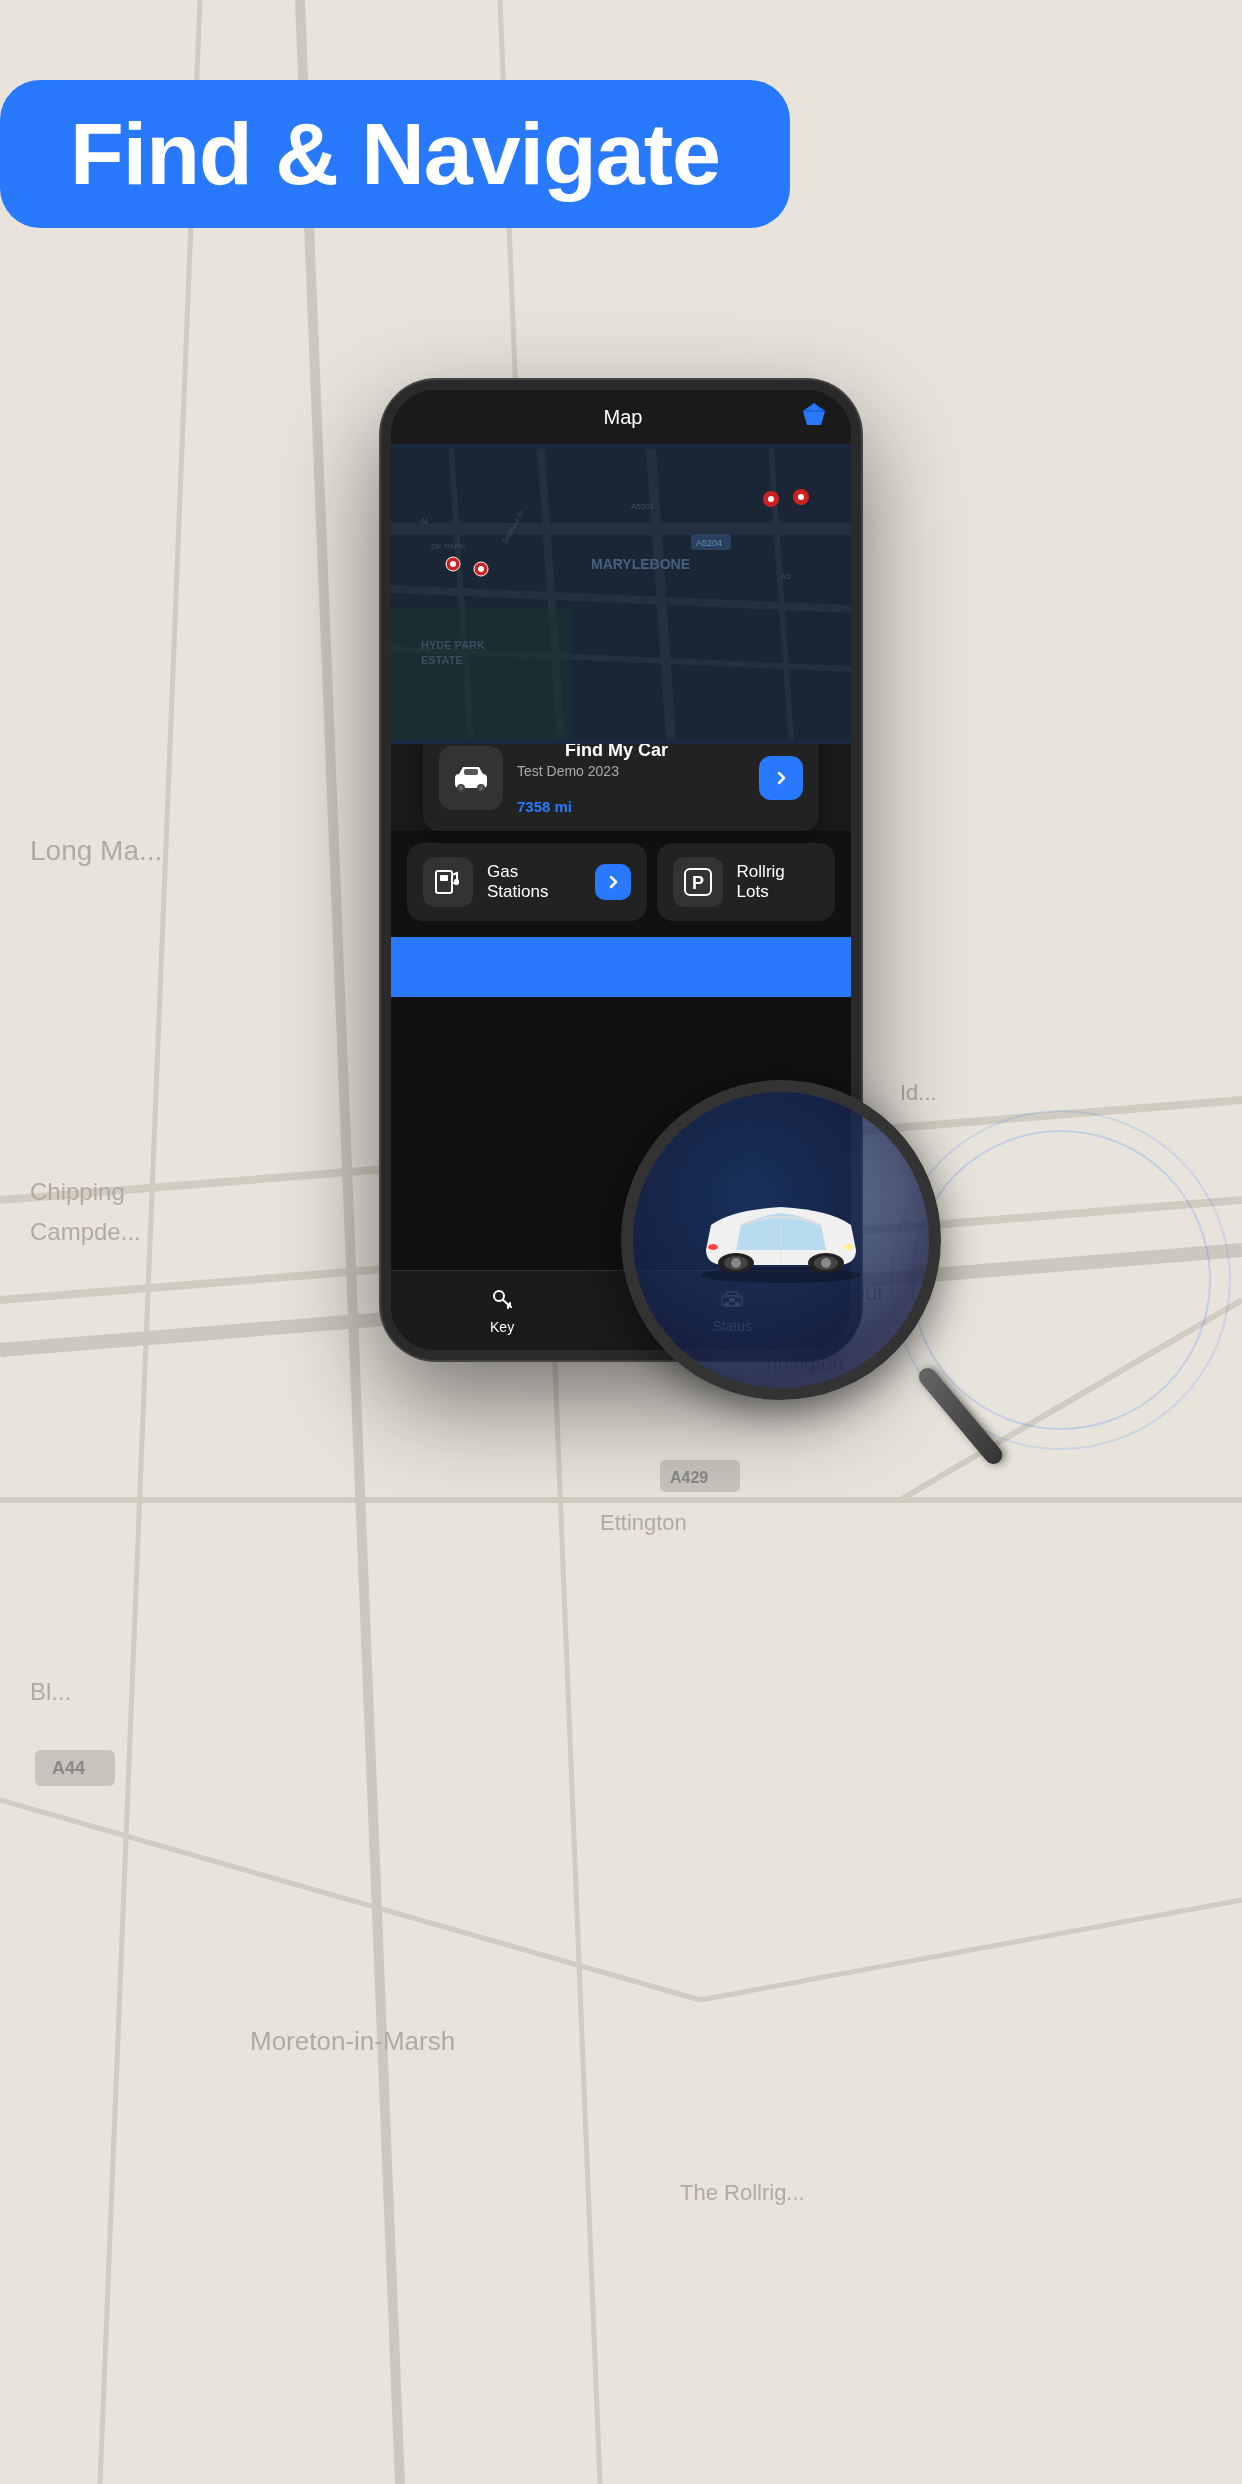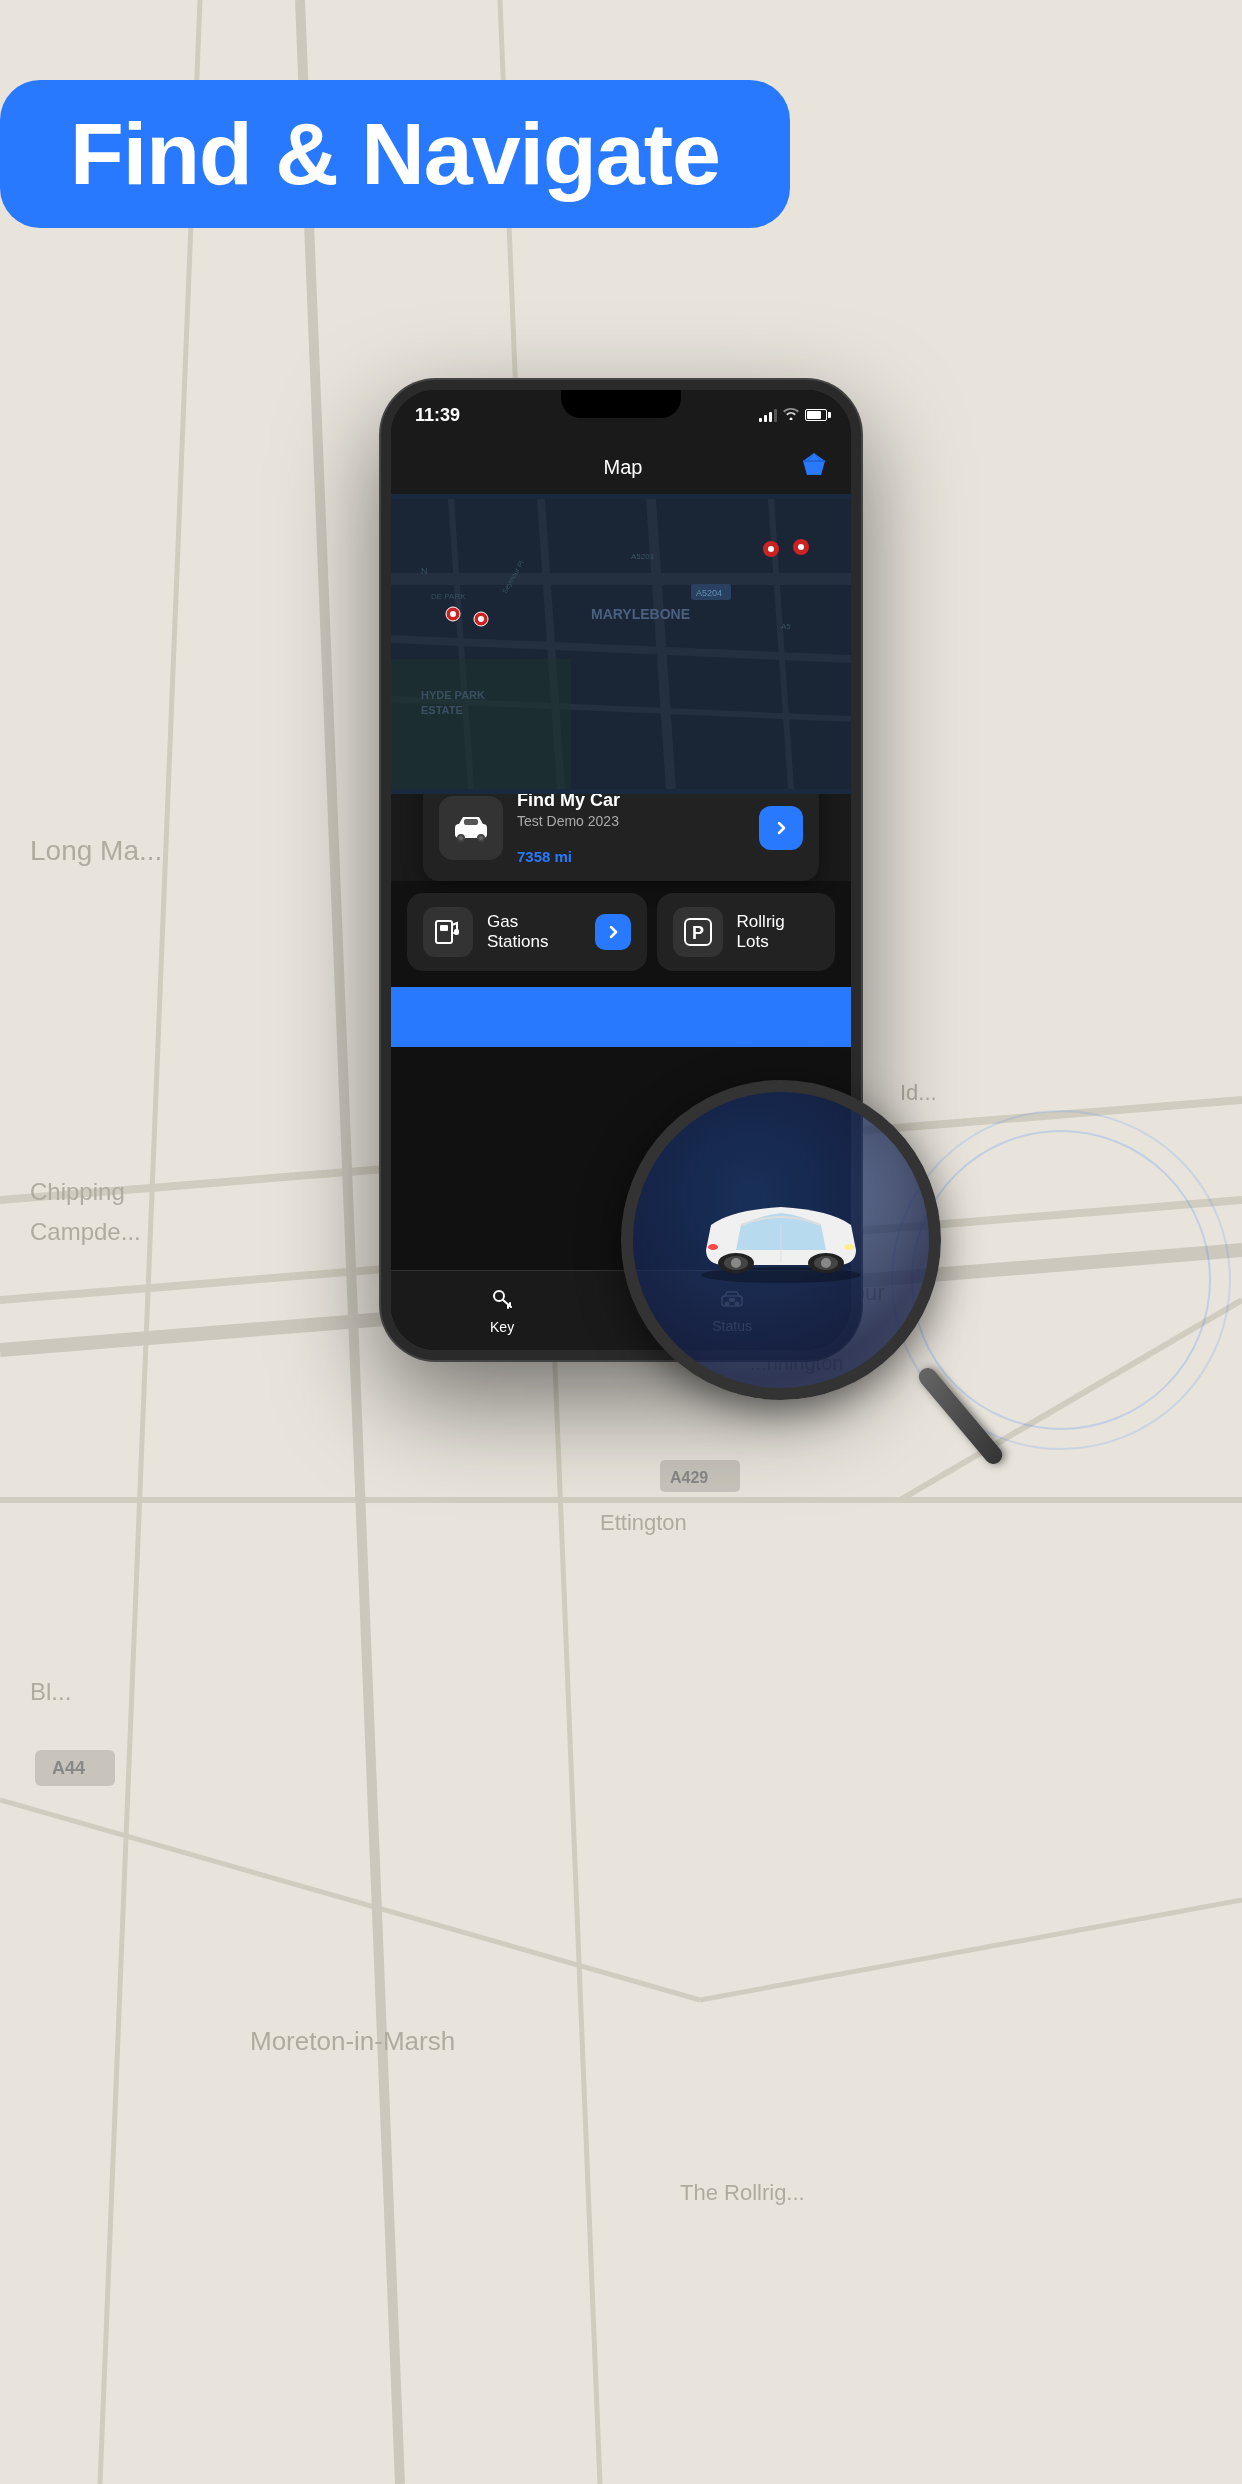--- a/index.html
+++ b/index.html
@@ -237,20 +237,21 @@
     }
 
     .car-info {
       flex: 1;
     }
 
     .car-name {
       color: white;
       font-size: 18px;
       font-weight: 700;
+      margin-left: 48px;
     }
 
     .car-model {
       color: #aaa;
       font-size: 14px;
       margin-top: 2px;
     }
 
     .car-distance {
       color: #2979FF;
@@ -421,42 +422,20 @@
 
 <div class="top-section">
   <div class="headline-badge">
     <div class="headline-badge-text">Find &amp; Navigate</div>
   </div>
 </div>
 
 <div class="phone-wrapper">
   <div class="phone-frame">
 
-    <div class="status-bar">
-      <span class="status-time">11:39</span>
-      <div class="status-notch"></div>
-      <div class="status-icons">
-        <div class="signal-bars">
-          <div class="signal-bar" style="height:4px"></div>
-          <div class="signal-bar" style="height:7px"></div>
-          <div class="signal-bar" style="height:10px"></div>
-          <div class="signal-bar" style="height:13px; background:#555"></div>
-        </div>
-        <span class="wifi-icon">
-          <svg width="16" height="12" viewBox="0 0 16 12" fill="white">
-            <path d="M8 9.5a1.5 1.5 0 100 3 1.5 1.5 0 000-3z"></path>
-            <path d="M4.5 7.5C5.6 6.4 6.7 5.8 8 5.8s2.4.6 3.5 1.7l1.4-1.4C11.5 4.7 9.8 4 8 4s-3.5.7-4.9 2.1L4.5 7.5z" opacity="0.8"></path>
-            <path d="M1.5 4.5C3.3 2.7 5.5 1.8 8 1.8s4.7.9 6.5 2.7L16 3.1C13.8 1 11 0 8 0S2.2 1 0 3.1l1.5 1.4z" opacity="0.5"></path>
-          </svg>
-        </span>
-        <div class="battery-icon">
-          <div class="battery-fill"></div>
-        </div>
-      </div>
-    </div>
 
     <div class="app-header">
       <div style="width:30px"></div>
       <span class="app-title">Map</span>
       <span class="diamond-icon">
         <svg width="26" height="24" viewBox="0 0 26 24" fill="#2979FF">
           <polygon points="13,1 24,9 20,23 6,23 2,9"></polygon>
           <line x1="2" y1="9" x2="24" y2="9" stroke="#1a5fd4" stroke-width="1.5"></line>
           <line x1="13" y1="1" x2="6" y2="9" stroke="#1a5fd4" stroke-width="1"></line>
           <line x1="13" y1="1" x2="20" y2="9" stroke="#1a5fd4" stroke-width="1"></line>

